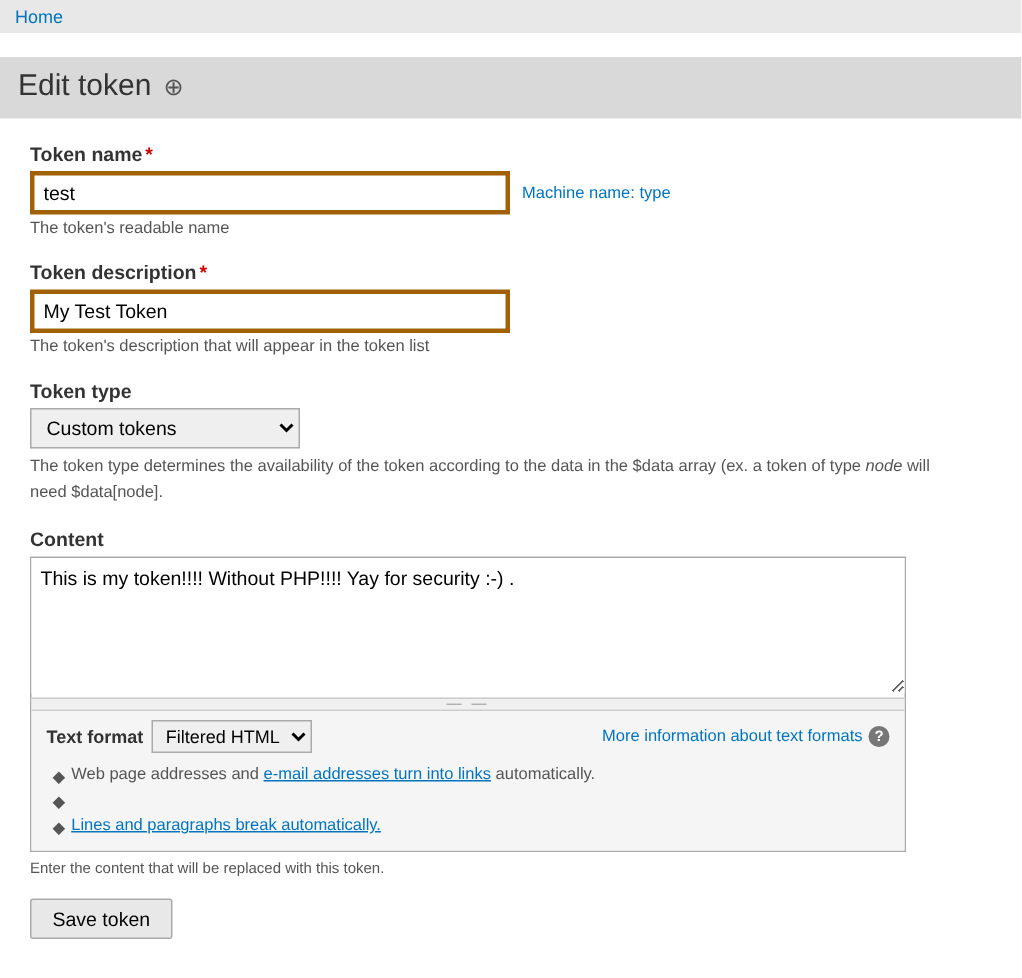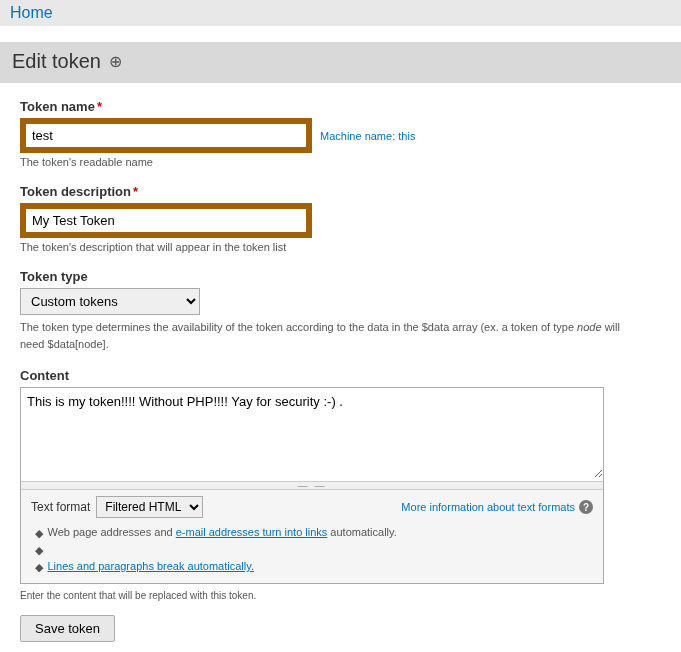--- a/index.html
+++ b/index.html
@@ -5,21 +5,21 @@
     * { box-sizing: border-box; margin: 0; padding: 0; }
     body {
       font-family: Arial, sans-serif;
       font-size: 13px;
       background: #fff;
       color: #333;
     }
     .breadcrumb-bar {
       background: #e8e8e8;
       padding: 4px 10px;
-      font-size: 16px;
+      font-size: 12px;
     }
     .breadcrumb-bar a {
       color: #0074bd;
       text-decoration: none;
     }
     .page-header {
       background: #d9d9d9;
       padding: 8px 12px 10px 12px;
       display: flex;
       align-items: center;
@@ -46,23 +46,23 @@
       font-weight: bold;
       font-size: 13px;
       margin-bottom: 4px;
       display: block;
     }
     .required-star {
       color: #c00;
       margin-left: 2px;
     }
     .text-input {
-      width: 292px;
+      width: 320px;
       padding: 4px 6px;
-      border: 6px solid #a16207;
+      border: 3px solid #a16207;
       font-size: 13px;
       display: inline-block;
     }
     .machine-name-hint {
       font-size: 11px;
       color: #0074bd;
       margin-left: 8px;
     }
     .field-hint {
       font-size: 11px;
@@ -130,21 +130,21 @@
       align-items: center;
       justify-content: space-between;
     }
     .format-left {
       display: flex;
       align-items: center;
       gap: 6px;
     }
     .format-label {
       font-size: 12px;
-      font-weight: normal;
+      font-weight: bold;
     }
     .format-select {
       padding: 2px 4px;
       border: 1px solid #aaa;
       font-size: 12px;
       cursor: pointer;
     }
     .more-info-link {
       font-size: 11px;
       color: #0074bd;
@@ -218,21 +218,21 @@
 
 <div class="form-container">
 
   
   <div class="form-group">
     <label class="field-label">
       <span>Token name</span><span class="required-star">*</span>
     </label>
     <div style="display:flex; align-items:center;">
       <input class="text-input" type="text" value="test" style="">
-      <span class="machine-name-hint">Machine name: this</span>
+      <span class="machine-name-hint">Machine name: type</span>
     </div>
     <div class="field-hint">The token's readable name</div>
   </div>
 
   
   <div class="form-group">
     <label class="field-label">
       <span>Token description</span><span class="required-star">*</span>
     </label>
     <input class="text-input" type="text" value="My Test Token" style="">

